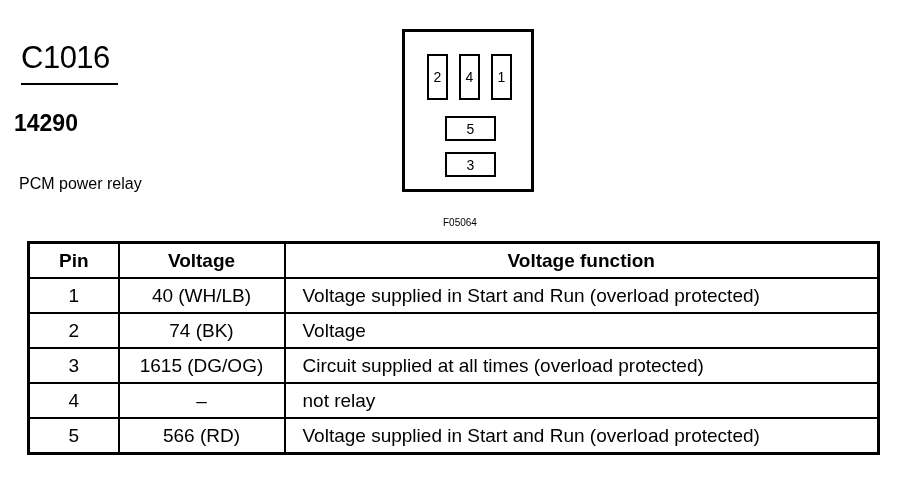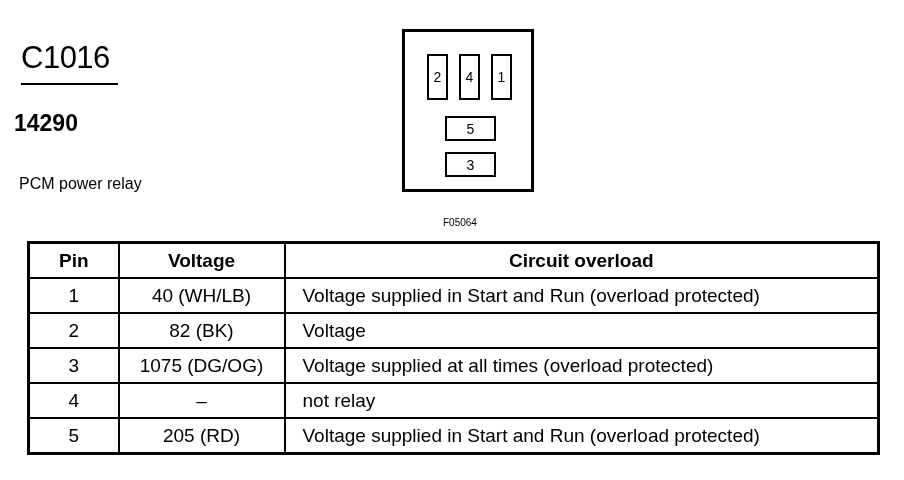--- a/index.html
+++ b/index.html
@@ -137,43 +137,43 @@
 <table class="pin-table">
   <colgroup>
     <col class="col-pin">
     <col class="col-circuit">
     <col class="col-func">
   </colgroup>
   <thead>
     <tr>
       <th>Pin</th>
       <th>Voltage</th>
-      <th>Circuit overload</th>
+      <th>Voltage function</th>
     </tr>
   </thead>
   <tbody>
     <tr>
       <td class="c-pin">1</td>
       <td class="c-circuit">40 (WH/LB)</td>
       <td class="c-func">Voltage supplied in Start and Run (overload protected)</td>
     </tr>
     <tr>
       <td class="c-pin">2</td>
-      <td class="c-circuit">82 (BK)</td>
+      <td class="c-circuit">74 (BK)</td>
       <td class="c-func">Voltage</td>
     </tr>
     <tr>
       <td class="c-pin">3</td>
-      <td class="c-circuit">1075 (DG/OG)</td>
-      <td class="c-func">Voltage supplied at all times (overload protected)</td>
+      <td class="c-circuit">1615 (DG/OG)</td>
+      <td class="c-func">Circuit supplied at all times (overload protected)</td>
     </tr>
     <tr>
       <td class="c-pin">4</td>
       <td class="c-circuit">–</td>
       <td class="c-func">not relay</td>
     </tr>
     <tr>
       <td class="c-pin">5</td>
-      <td class="c-circuit">205 (RD)</td>
+      <td class="c-circuit">566 (RD)</td>
       <td class="c-func">Voltage supplied in Start and Run (overload protected)</td>
     </tr>
   </tbody>
 </table>
 
 </body></html>

